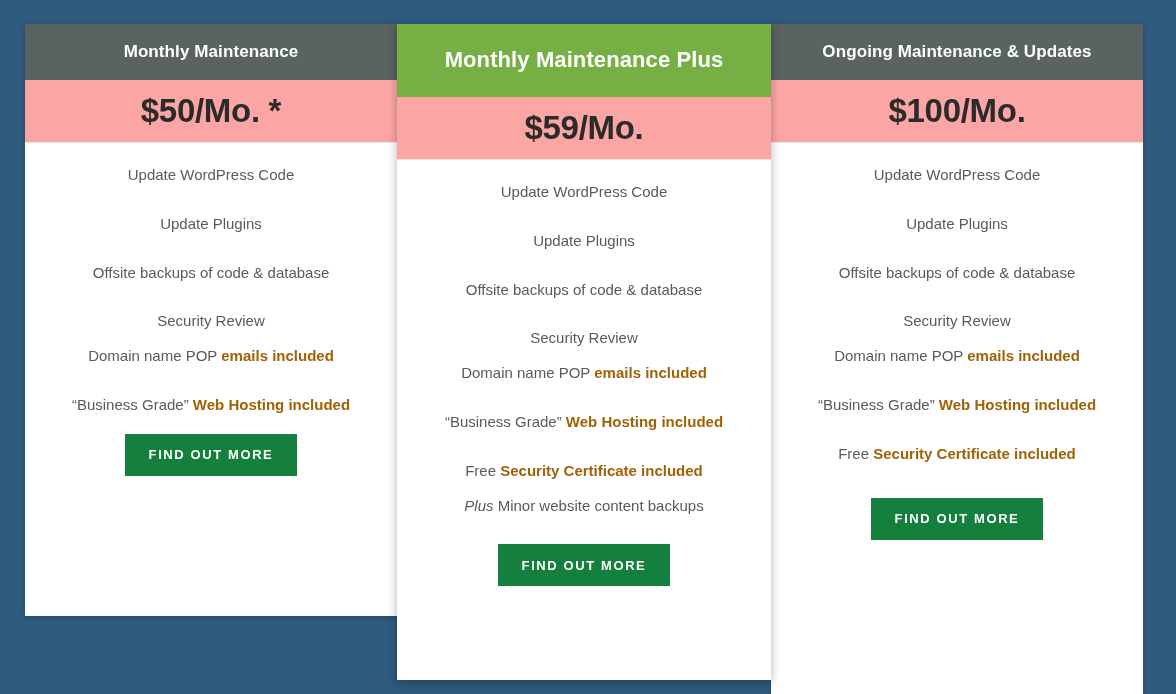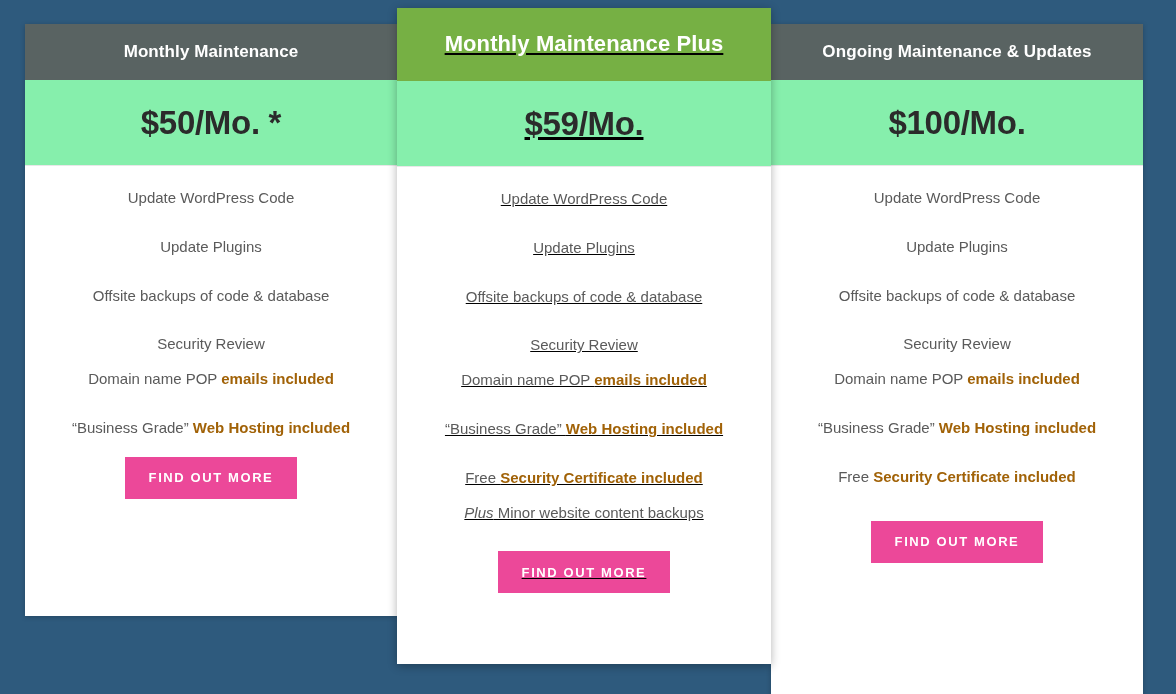--- a/index.html
+++ b/index.html
@@ -33,26 +33,25 @@
   #card-0 {
     left: 25px;
     top: 24px;
     width: 372px;
     height: 592px;
     z-index: 1;
   }
   
   #card-1 {
     left: 397px;
-    top: 8px;
+    top: 24px;
     width: 374px;
     height: 656px;
     z-index: 3;
     box-shadow: 0 2px 9px rgba(0,0,0,0.30);
-    text-decoration: underline;
   }
   
   #card-2 {
     left: 771px;
     top: 24px;
     width: 372px;
     height: 676px;
     z-index: 1;
   }
 
@@ -70,23 +69,23 @@
     color: #ffffff;
     font-weight: bold;
     font-size: 17px;
     line-height: 1.2;
     text-align: center;
     letter-spacing: 0.1px;
   }
   .card-header.accent .card-title { font-size: 22px; }
 
   .card-price-band {
-    background: #86efac;
+    background: #fca5a5;
     border-bottom: 1px solid #e8e8e8;
-    height: 86px;
+    height: 63px;
     display: flex;
     align-items: center;
     justify-content: center;
   }
   .card-price {
     font-size: 33px;
     font-weight: bold;
     color: #2b2b2b;
     letter-spacing: -0.3px;
   }
@@ -112,21 +111,21 @@
   .cta-wrap {
     display: flex;
     justify-content: center;
     margin-top: 19px;
   }
 
   .cta-button {
     display: inline-flex;
     align-items: center;
     justify-content: center;
-    background: #ec4899;
+    background: #15803d;
     color: #ffffff;
     font-size: 13px;
     font-weight: bold;
     letter-spacing: 1.6px;
     text-transform: uppercase;
     border: none;
     height: 42px;
     padding: 0 24px;
     min-width: 170px;
     cursor: pointer;

